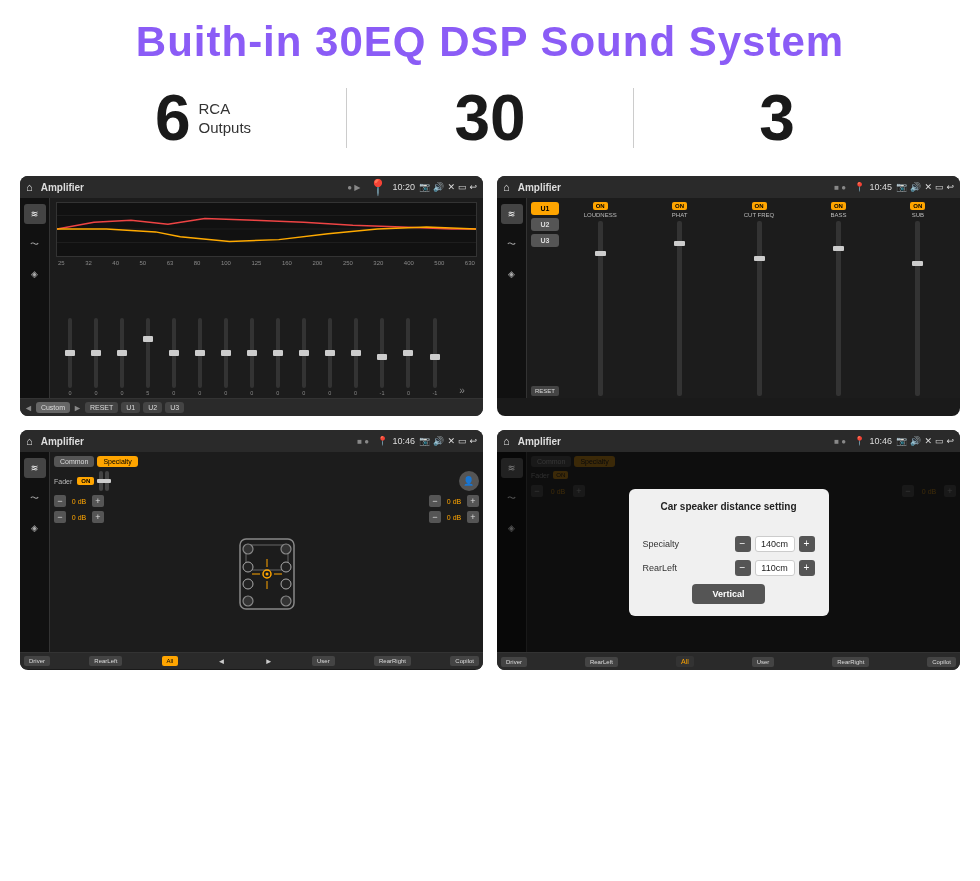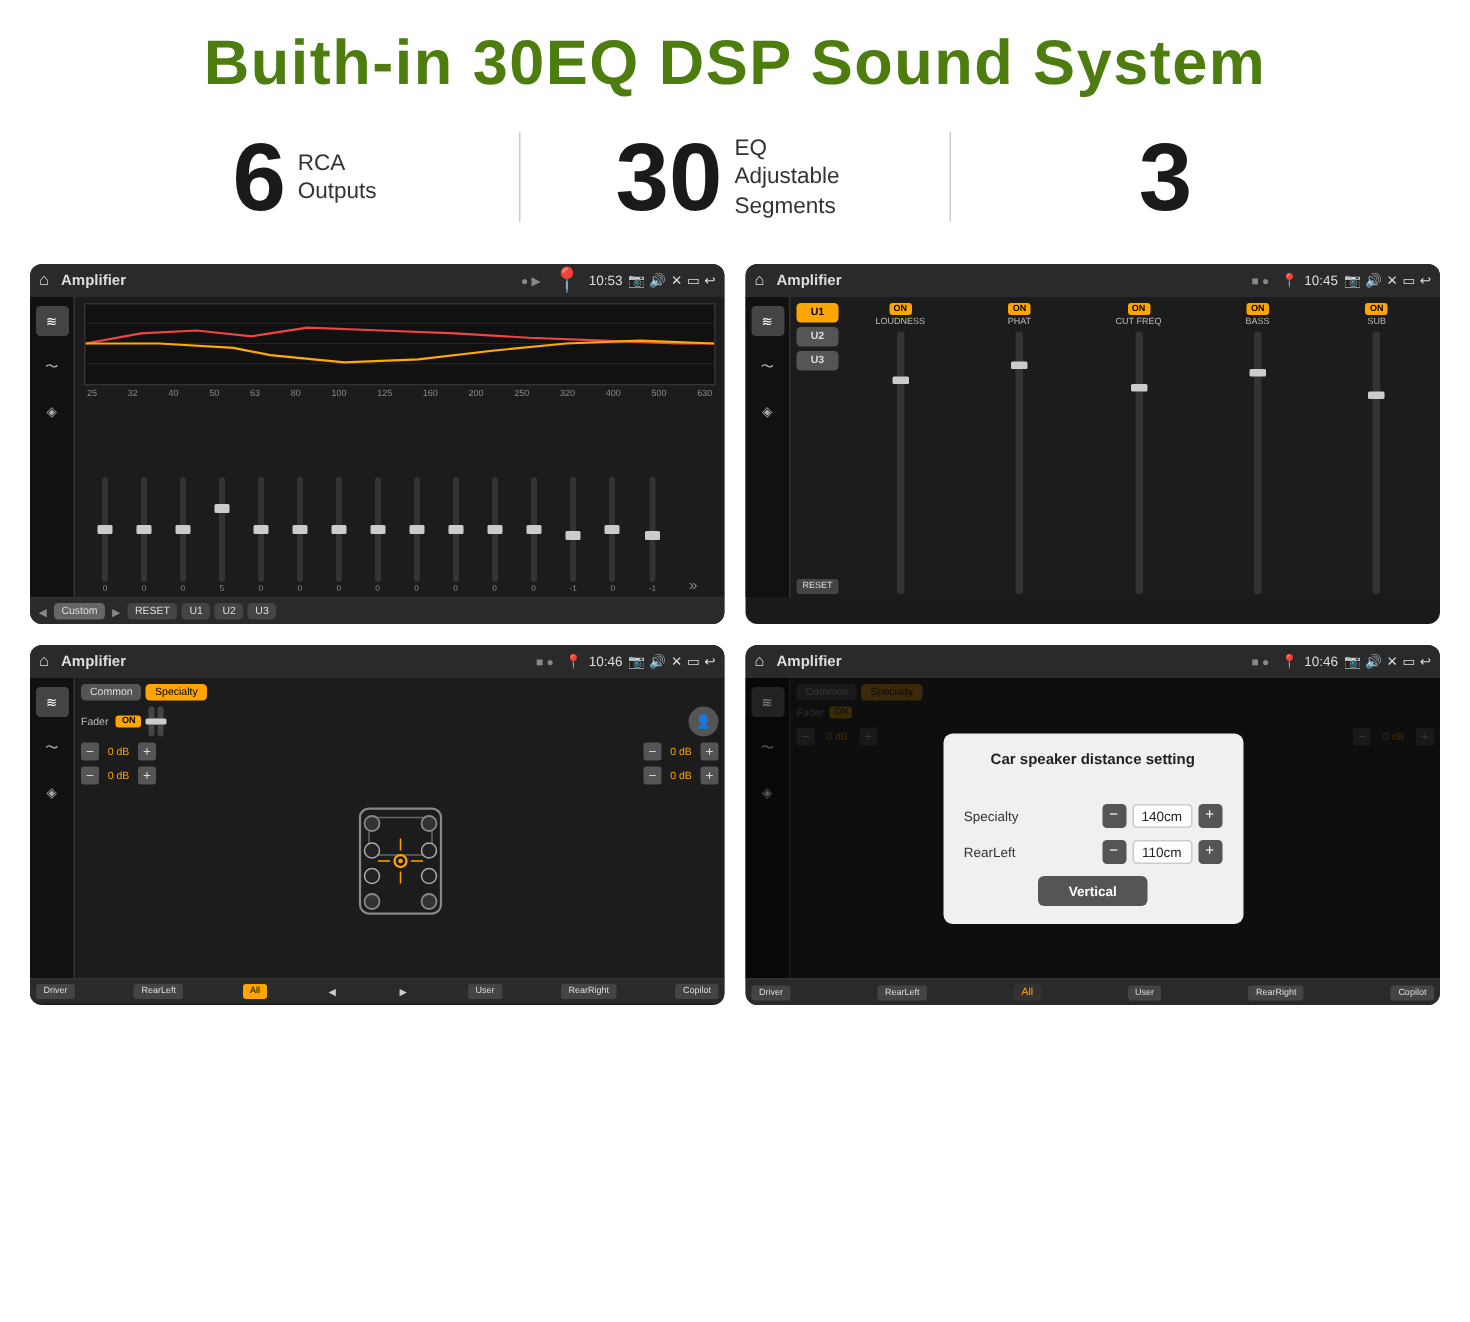--- a/index.html
+++ b/index.html
@@ -12,21 +12,21 @@
     }
 
     
     .page-header {
       text-align: center;
       padding: 18px 20px 10px;
     }
     .page-title {
       font-size: 42px;
       font-weight: 900;
-      color: #4d7c0f;
+      color: #8b5cf6;
       letter-spacing: 1px;
     }
 
     
     .stats-row {
       display: flex;
       justify-content: center;
       align-items: center;
       padding: 10px 60px 18px;
       gap: 0;
@@ -448,37 +448,36 @@
   </div>
 
   <div class="stats-row">
     <div class="stat-item">
       <span class="stat-number">6</span>
       <span class="stat-text">RCA<br>Outputs</span>
     </div>
     <div class="stat-divider"></div>
     <div class="stat-item">
       <span class="stat-number">30</span>
-      <span class="stat-text">EQ Adjustable<br>Segments</span>
     </div>
     <div class="stat-divider"></div>
     <div class="stat-item">
       <span class="stat-number">3</span>
     </div>
   </div>
 
   <div class="screens-grid">
 
     <div class="screen">
       <div class="status-bar">
         <span class="status-home">⌂</span>
         <span class="status-title">Amplifier</span>
         <span class="status-dots">● ▶</span>
         <span style="margin-left:4px;">📍</span>
-        <span class="status-time">10:53</span>
+        <span class="status-time">10:20</span>
         <div class="status-icons">
           <span>📷</span>
           <span>🔊</span>
           <span>✕</span>
           <span>▭</span>
           <span>↩</span>
         </div>
       </div>
       <div class="screen-content">
         <div class="side-icons">

